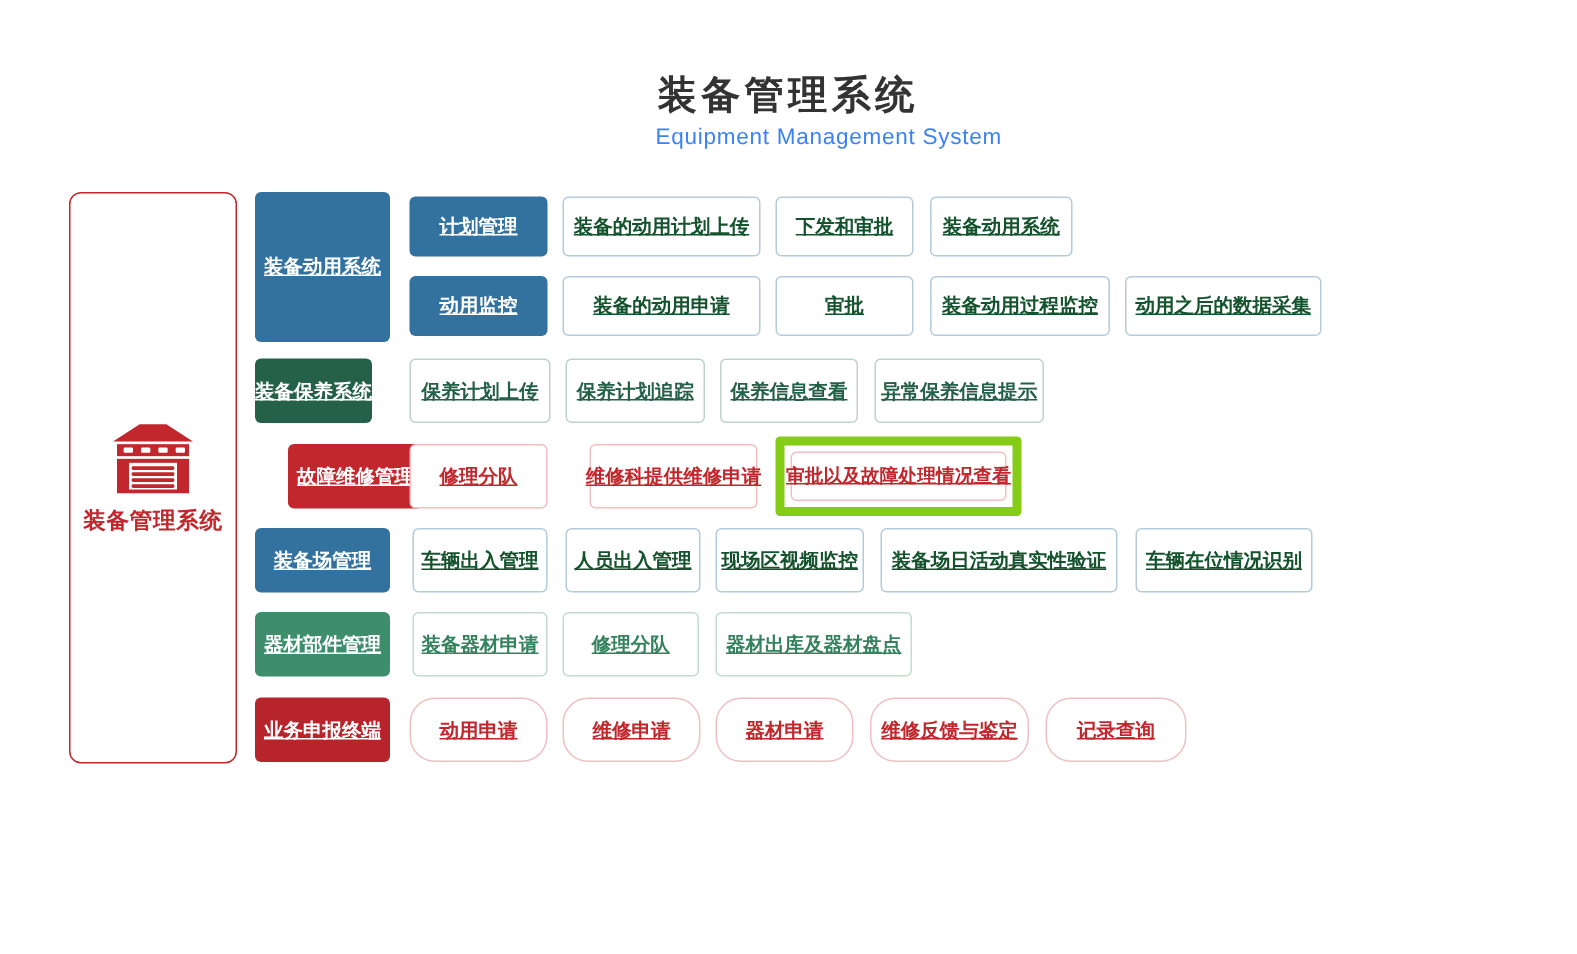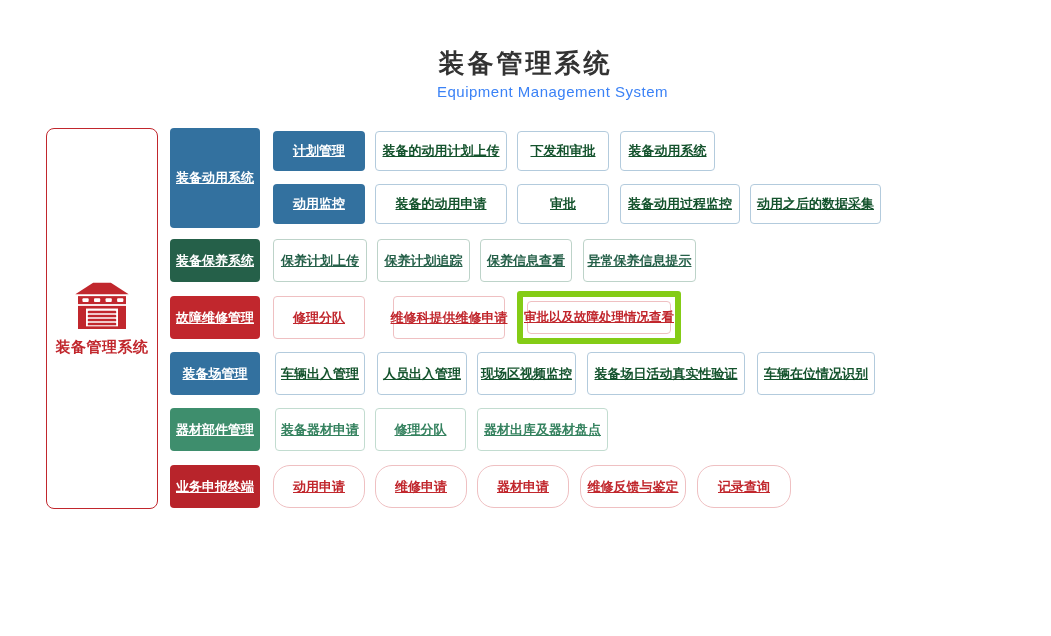--- a/index.html
+++ b/index.html
@@ -19,21 +19,21 @@
     position:absolute;box-sizing:border-box;
     display:flex;align-items:center;justify-content:center;
     text-align:left;font-weight:bold;border-radius:4px;
     white-space:nowrap;
     text-decoration:underline;
   }
   .cat{color:#ffffff;font-size:13px;}
   .leaf{background:#ffffff;border:1px solid;font-size:13px;}
   .bg-blue{background:#33719f;}
   .bg-dark-green{background:#256049;}
-  .bg-red{background:#c1272d;}
+  .bg-red{background:#c1272d;margin-left:22px;}
   .bg-green{background:#3e8e6d;}
   .bg-dark-red{background:#b8242b;}
   .leaf-blue{color:#14532d;border-color:#b3cbdd;}
   .leaf-dark-green{color:#256049;border-color:#bdd3c9;}
   .leaf-red{color:#c1272d;border-color:#efc0c2;}
   .leaf-green{color:#35825f;border-color:#c2dcd0;}
   .leaf-dark-red{color:#c1272d;border-color:#efc0c2;border-radius:17px;}
   .dbl-outer{
     position:absolute;box-sizing:border-box;
     border:6px solid #84cc16;border-radius:3px;
@@ -76,21 +76,21 @@
 <div class="box leaf leaf-blue" style="left:375px;top:131px;width:132px;height:40px">装备的动用计划上传</div>
 <div class="box leaf leaf-blue" style="left:517px;top:131px;width:92px;height:40px">下发和审批</div>
 <div class="box leaf leaf-blue" style="left:620px;top:131px;width:95px;height:40px">装备动用系统</div>
 
 <div class="box cat bg-blue" style="left:273px;top:184px;width:92px;height:40px">动用监控</div>
 <div class="box leaf leaf-blue" style="left:375px;top:184px;width:132px;height:40px">装备的动用申请</div>
 <div class="box leaf leaf-blue" style="left:517px;top:184px;width:92px;height:40px">审批</div>
 <div class="box leaf leaf-blue" style="left:620px;top:184px;width:120px;height:40px">装备动用过程监控</div>
 <div class="box leaf leaf-blue" style="left:750px;top:184px;width:131px;height:40px">动用之后的数据采集</div>
 
-<div class="box cat bg-dark-green" style="left:170px;top:239px;width:90px;height:43px">装备保养系统</div>
+<div class="box cat bg-dark-green" style="left:170px;top:239px;width:78px;height:43px">装备保养系统</div>
 <div class="box leaf leaf-dark-green" style="left:273px;top:239px;width:94px;height:43px">保养计划上传</div>
 <div class="box leaf leaf-dark-green" style="left:377px;top:239px;width:93px;height:43px">保养计划追踪</div>
 <div class="box leaf leaf-dark-green" style="left:480px;top:239px;width:92px;height:43px">保养信息查看</div>
 <div class="box leaf leaf-dark-green" style="left:583px;top:239px;width:113px;height:43px">异常保养信息提示</div>
 
 <div class="box cat bg-red" style="left:170px;top:296px;width:90px;height:43px">故障维修管理</div>
 <div class="box leaf leaf-red" style="left:273px;top:296px;width:92px;height:43px">修理分队</div>
 <div class="box leaf leaf-red" style="left:393px;top:296px;width:112px;height:43px">维修科提供维修申请</div>
 <div class="dbl-outer" style="left:517px;top:291px;width:164px;height:53px">
   <div class="box leaf leaf-red dbl-inner">审批以及故障处理情况查看</div>

